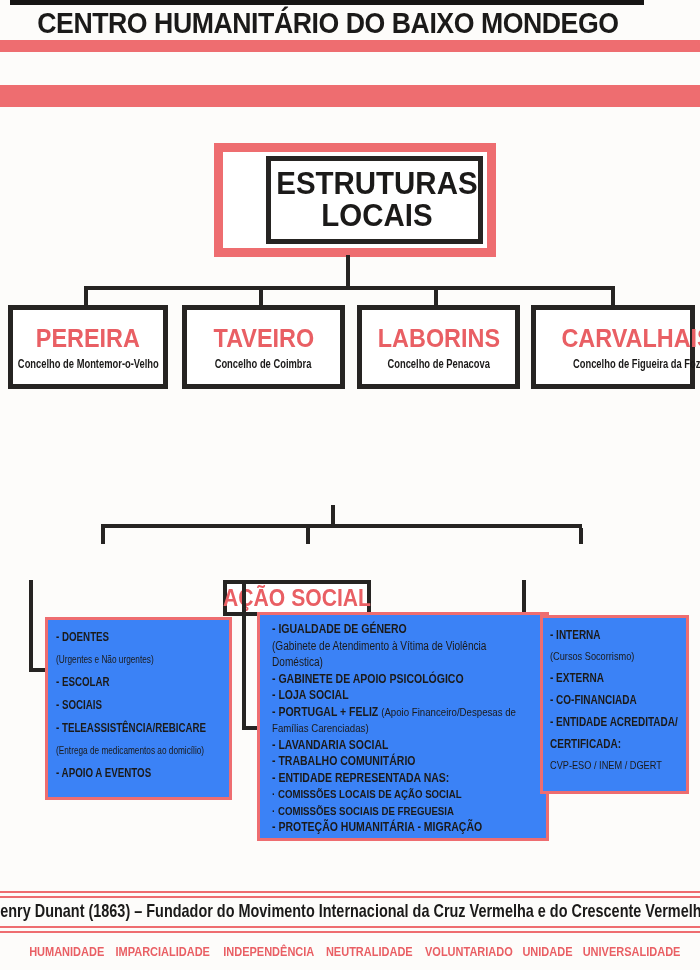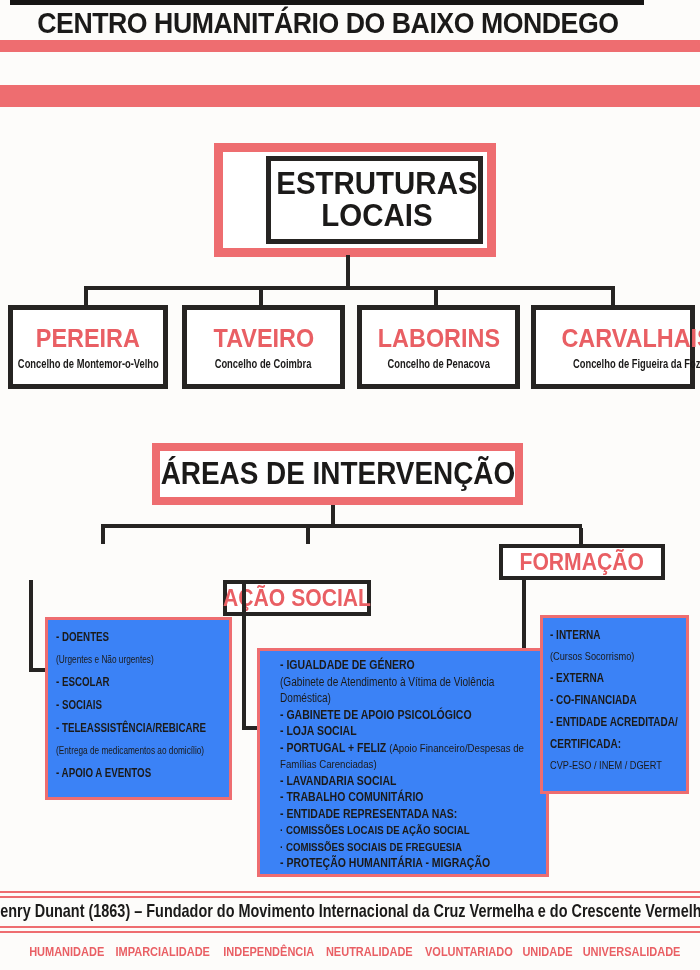--- a/index.html
+++ b/index.html
@@ -50,21 +50,21 @@
 
   
   .cat{ top:544px; height:36px; border:4px solid var(--line); background:#fff;
     display:flex; align-items:center; justify-content:center; }
   .cat-name{ font-weight:bold; font-size:24px; color:var(--accent-text);
     white-space:nowrap; display:inline-block; transform:scaleX(0.88); line-height:1; }
 
   
   .detail{ border:3px solid var(--accent); background:#3b82f6; overflow:hidden; }
   .detail-t{ left:45px;  top:617px; width:187px; height:183px; padding:10px 8px; }
-  .detail-a{ left:257px; top:648px; width:292px; height:229px; padding:6px 20px; }
+  .detail-a{ left:257px; top:612px; width:292px; height:229px; padding:6px 12px; }
   .detail-f{ left:540px; top:615px; width:149px; height:179px; padding:10px 7px; }
   .shrink-t{ width:133%;  transform:scaleX(0.75);  transform-origin:0 0; }
   .shrink-a{ width:119%;  transform:scaleX(0.84);  transform-origin:0 0; }
   .shrink-f{ width:125%;  transform:scaleX(0.8);   transform-origin:0 0; }
 
   .li-main{ font-weight:bold; }
   .li-note{ font-weight:normal; }
   .li-sub{ font-weight:bold; }
   .li-mixed b{ font-weight:bold; }
 
@@ -128,35 +128,29 @@
   </div>
   <div class="abs branch" style="left:182px;width:163px;">
     <span class="branch-name">TAVEIRO</span>
     <span class="branch-sub">Concelho de Coimbra</span>
   </div>
   <div class="abs branch" style="left:531px;width:164px;padding-left:48px;">
     <span class="branch-name">CARVALHAIS</span>
     <span class="branch-sub">Concelho de Figueira da Foz</span>
   </div>
 
-  <div class="abs areas-box">
-    <span class="areas-title">ÁREAS DE INTERVENÇÃO</span>
-  </div>
 
   <div class="abs conn" style="left:331px;top:505px;width:4px;height:23px;"></div>
   <div class="abs conn" style="left:101px;top:524px;width:481px;height:4px;"></div>
   <div class="abs conn" style="left:101px;top:528px;width:4px;height:16px;"></div>
   <div class="abs conn" style="left:306px;top:528px;width:4px;height:16px;"></div>
   <div class="abs conn" style="left:579px;top:528px;width:4px;height:16px;"></div>
 
   <div class="abs cat" style="left:223px;width:148px;margin-top:36px;">
     <span class="cat-name">AÇÃO SOCIAL</span>
-  </div>
-  <div class="abs cat" style="left:499px;width:166px;">
-    <span class="cat-name">FORMAÇÃO</span>
   </div>
 
   <div class="abs conn" style="left:29px;top:580px;width:4px;height:92px;"></div>
   <div class="abs conn" style="left:29px;top:668px;width:18px;height:4px;"></div>
   <div class="abs conn" style="left:242px;top:580px;width:4px;height:150px;"></div>
   <div class="abs conn" style="left:242px;top:726px;width:17px;height:4px;"></div>
   <div class="abs conn" style="left:522px;top:580px;width:4px;height:88px;"></div>
   <div class="abs conn" style="left:522px;top:664px;width:20px;height:4px;"></div>
 
   <div class="abs detail detail-t">

